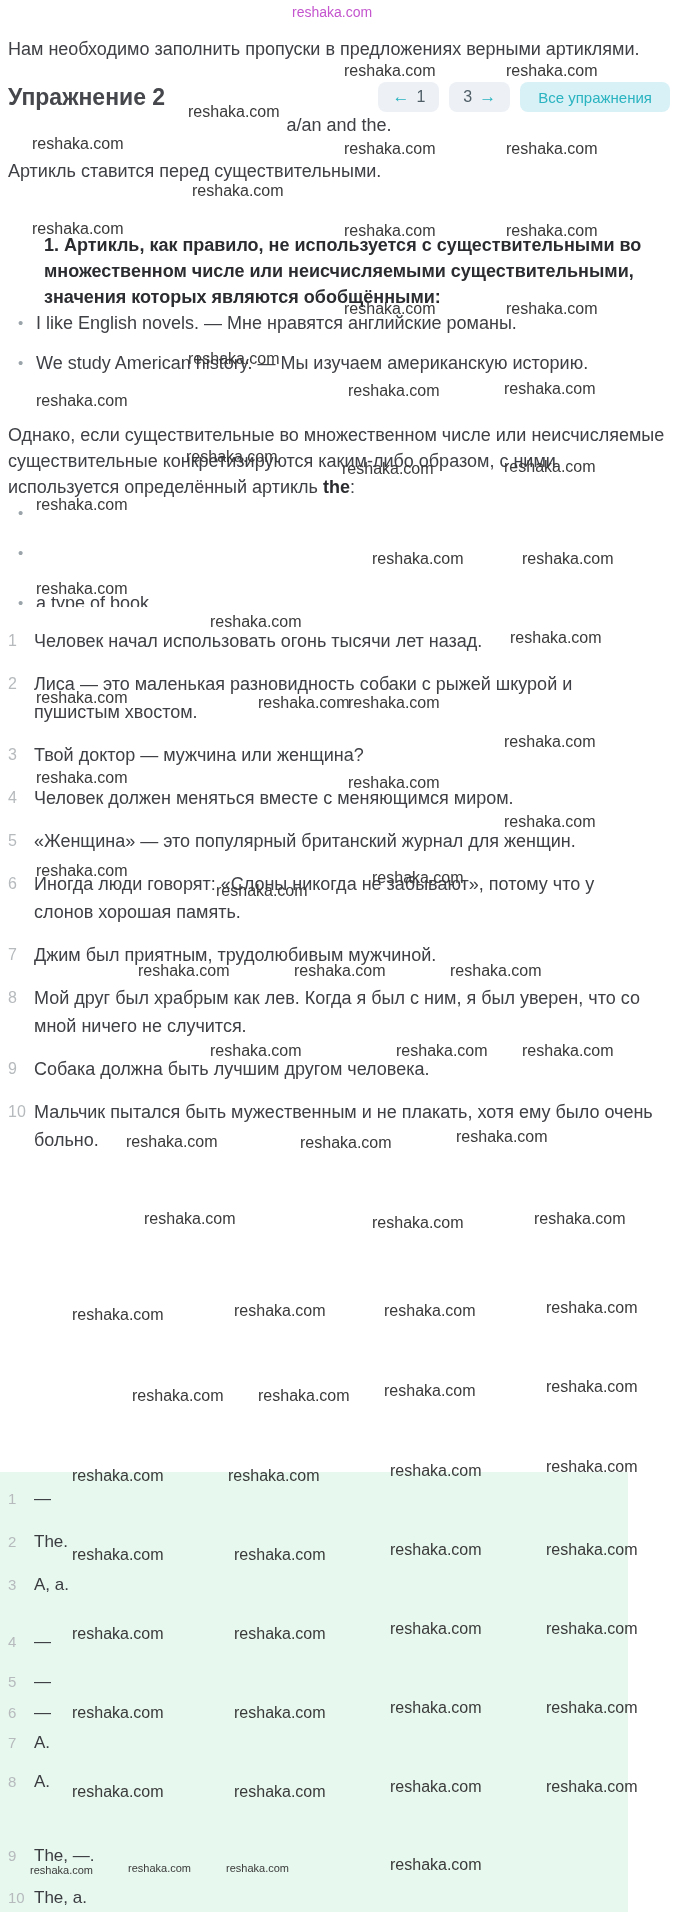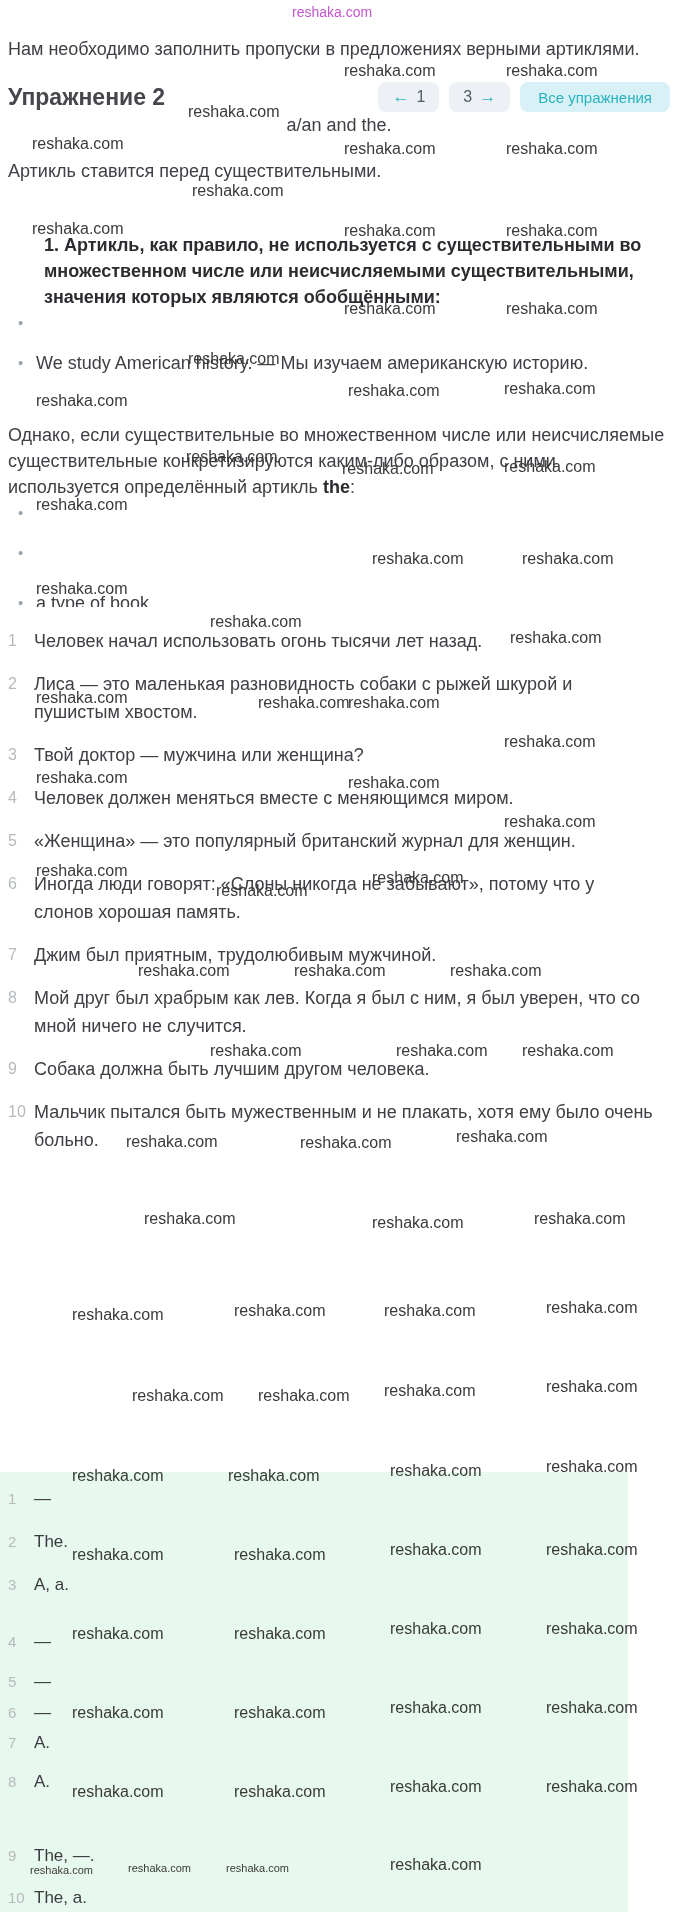--- a/index.html
+++ b/index.html
@@ -87,20 +87,21 @@
     </div>
 
     <p class="line-articles">a/an and the.</p>
     <p class="line-placement">Артикль ставится перед существительными.</p>
 
     <p class="rule rule1">1. Артикль, как правило, не используется с существительными во множественном числе или неисчисляемыми существительными, значения которых являются обобщёнными:</p>
 
     <ul class="examples examples1">
       <li>
         <span class="dot">•</span>
+        <span>I like English novels. — Мне нравятся английские романы.</span>
       </li>
       <li>
         <span class="dot">•</span>
         <span>We study American history. — Мы изучаем американскую историю.</span>
       </li>
     </ul>
 
     <p class="para note1"><span>Однако, если существительные во множественном числе или неисчисляемые существительные конкретизируются каким-либо образом, с ними используется определённый артикль </span><b>the</b><span>:</span></p>
 
     <ul class="examples examples2">

